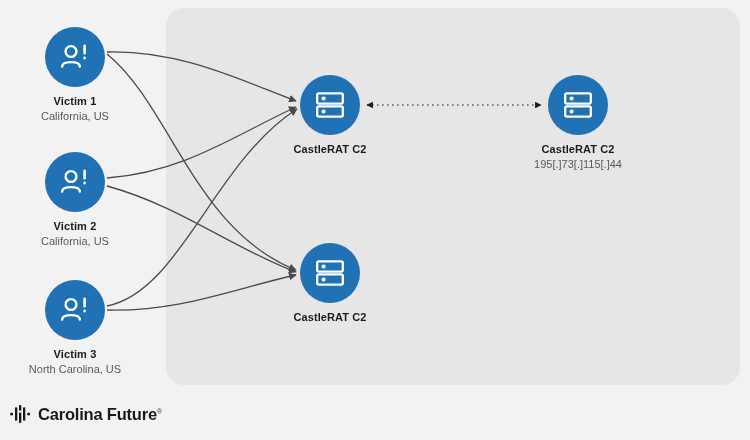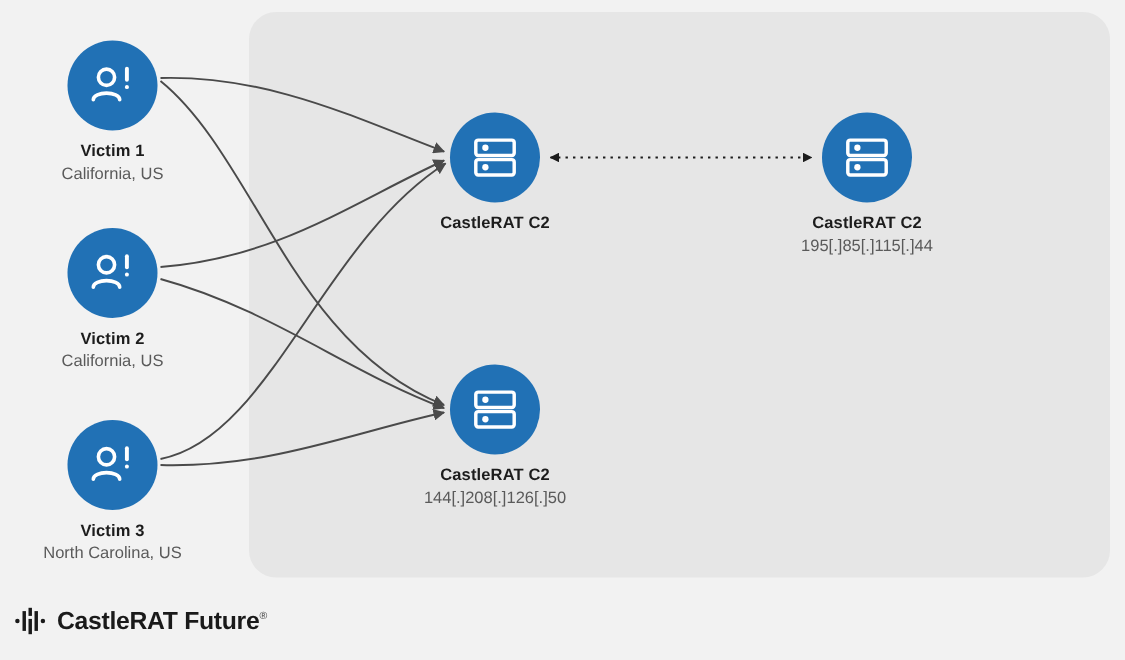--- a/index.html
+++ b/index.html
@@ -166,41 +166,40 @@
   <div class="node" style="left:493px; top:75px;">
     <div class="node-circle" style="background:#2171b5;">
       <svg width="32" height="32" viewBox="0 0 32 32">
         <rect x="3.2" y="4.4" width="25.6" height="10.2" rx="1.6" fill="none" stroke="#ffffff" stroke-width="2.3"></rect>
         <circle cx="9.6" cy="9.5" r="2.1" fill="#ffffff"></circle>
         <rect x="3.2" y="17.4" width="25.6" height="10.2" rx="1.6" fill="none" stroke="#ffffff" stroke-width="2.3"></rect>
         <circle cx="9.6" cy="22.5" r="2.1" fill="#ffffff"></circle>
       </svg>
     </div>
     <div class="node-label">CastleRAT C2</div>
-    <div class="node-sub">195[.]85[.]115[.]44</div>
+    <div class="node-sub">195[.]73[.]115[.]44</div>
   </div>
 
   <div class="node" style="left:245px; top:243px;">
     <div class="node-circle" style="background:#2171b5;">
       <svg width="32" height="32" viewBox="0 0 32 32">
         <rect x="3.2" y="4.4" width="25.6" height="10.2" rx="1.6" fill="none" stroke="#ffffff" stroke-width="2.3"></rect>
         <circle cx="9.6" cy="9.5" r="2.1" fill="#ffffff"></circle>
         <rect x="3.2" y="17.4" width="25.6" height="10.2" rx="1.6" fill="none" stroke="#ffffff" stroke-width="2.3"></rect>
         <circle cx="9.6" cy="22.5" r="2.1" fill="#ffffff"></circle>
       </svg>
     </div>
     <div class="node-label">CastleRAT C2</div>
-    <div class="node-sub">144[.]208[.]126[.]50</div>
   </div>
 
   <div class="logo-wrap">
     <svg class="logo-mark" width="24" height="20" viewBox="0 0 24 20">
       <circle cx="1.6" cy="10" r="1.5" fill="#1a1a1a"></circle>
       <rect x="5.0" y="3.4" width="2.3" height="13.2" fill="#1a1a1a"></rect>
       <rect x="9.0" y="1.2" width="2.3" height="5.4" fill="#1a1a1a"></rect>
       <rect x="9.0" y="8.6" width="2.3" height="10.2" fill="#1a1a1a"></rect>
       <rect x="13.0" y="3.4" width="2.3" height="13.2" fill="#1a1a1a"></rect>
       <circle cx="18.6" cy="10" r="1.5" fill="#1a1a1a"></circle>
     </svg>
-    <div class="logo-text"><span>CastleRAT Future</span><span class="logo-reg">®</span></div>
+    <div class="logo-text"><span>Carolina Future</span><span class="logo-reg">®</span></div>
   </div>
 
 </div>
 
 </body></html>

